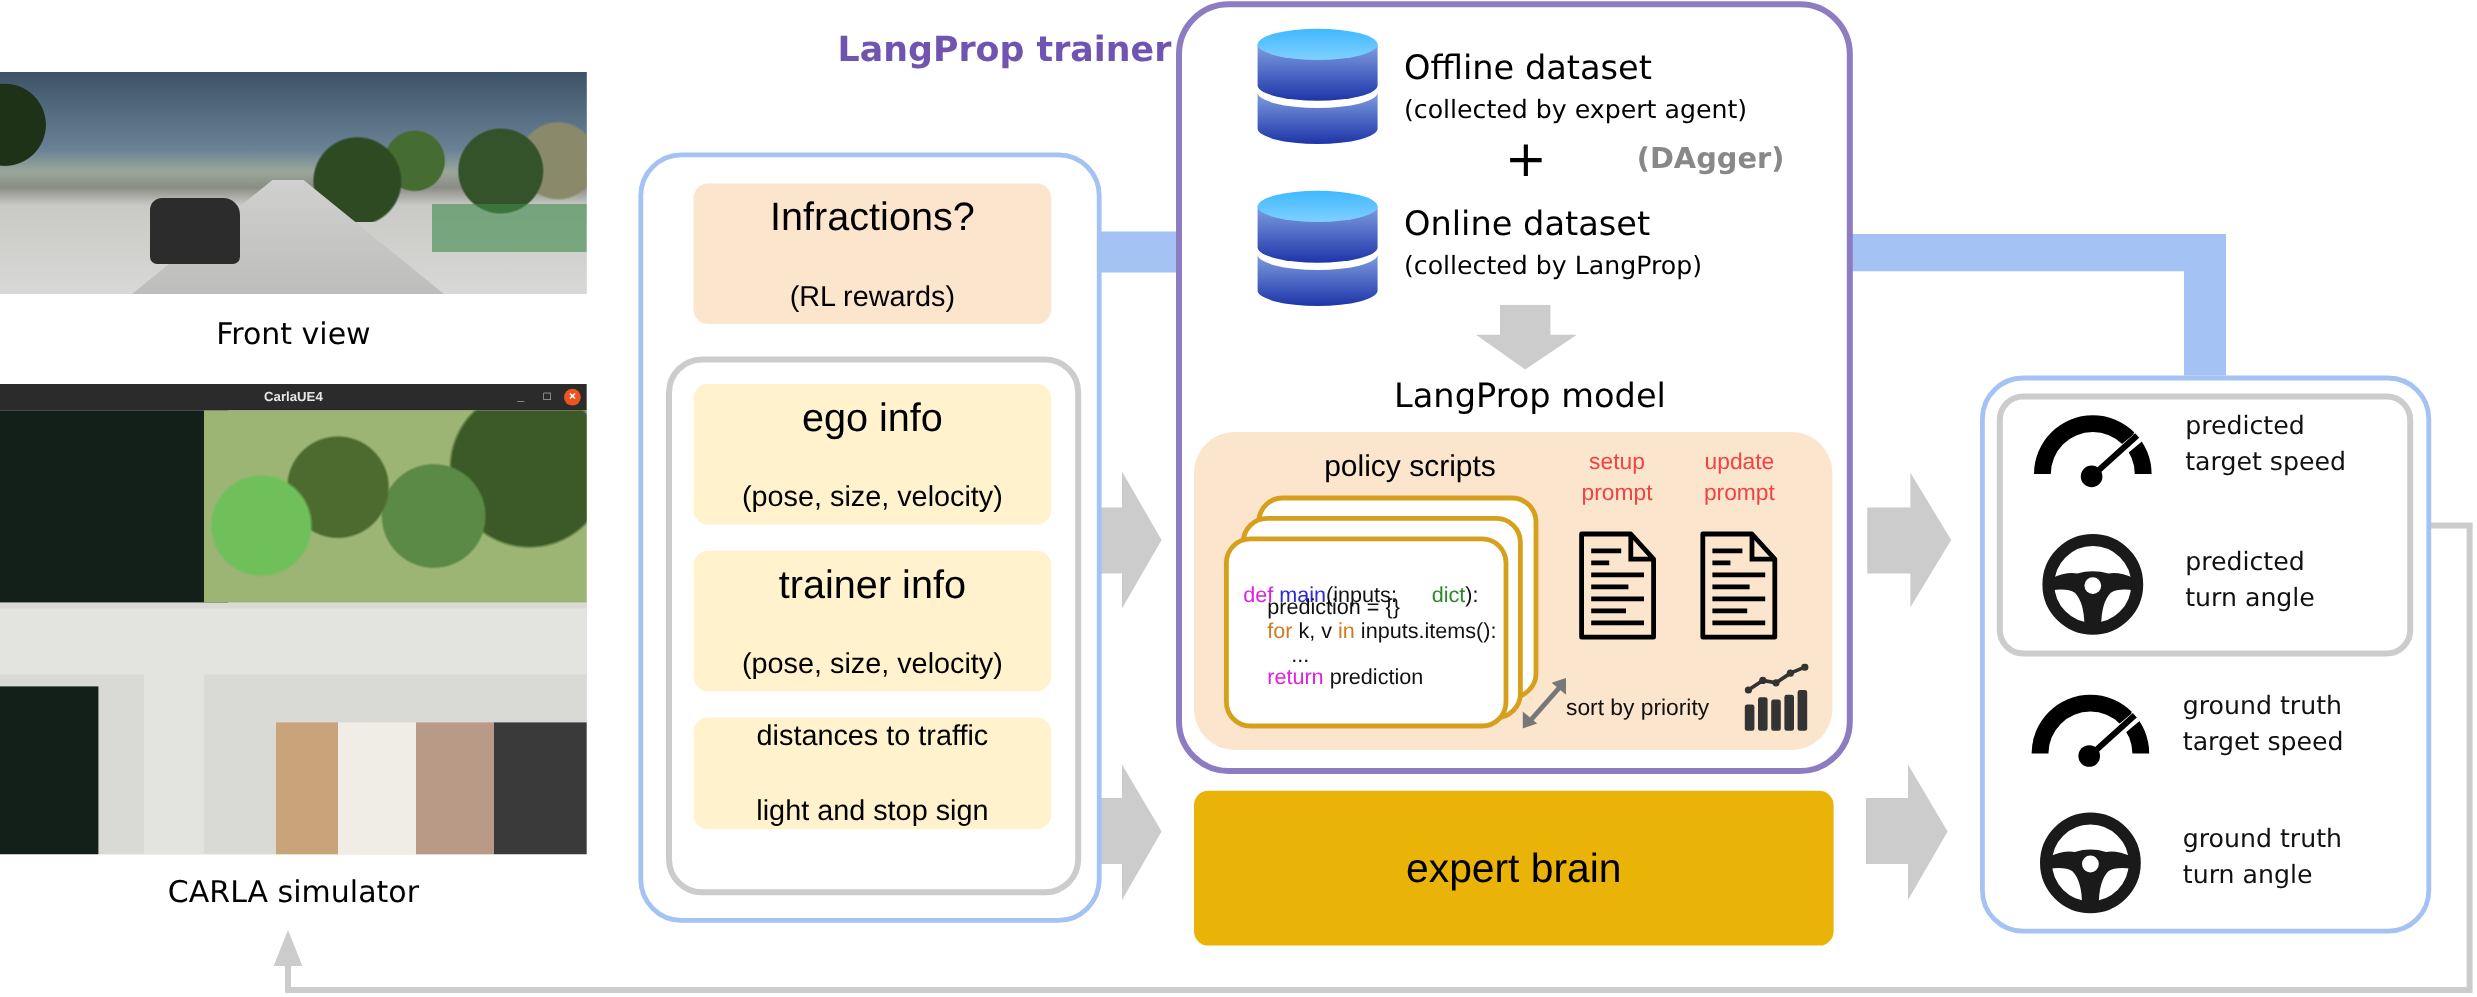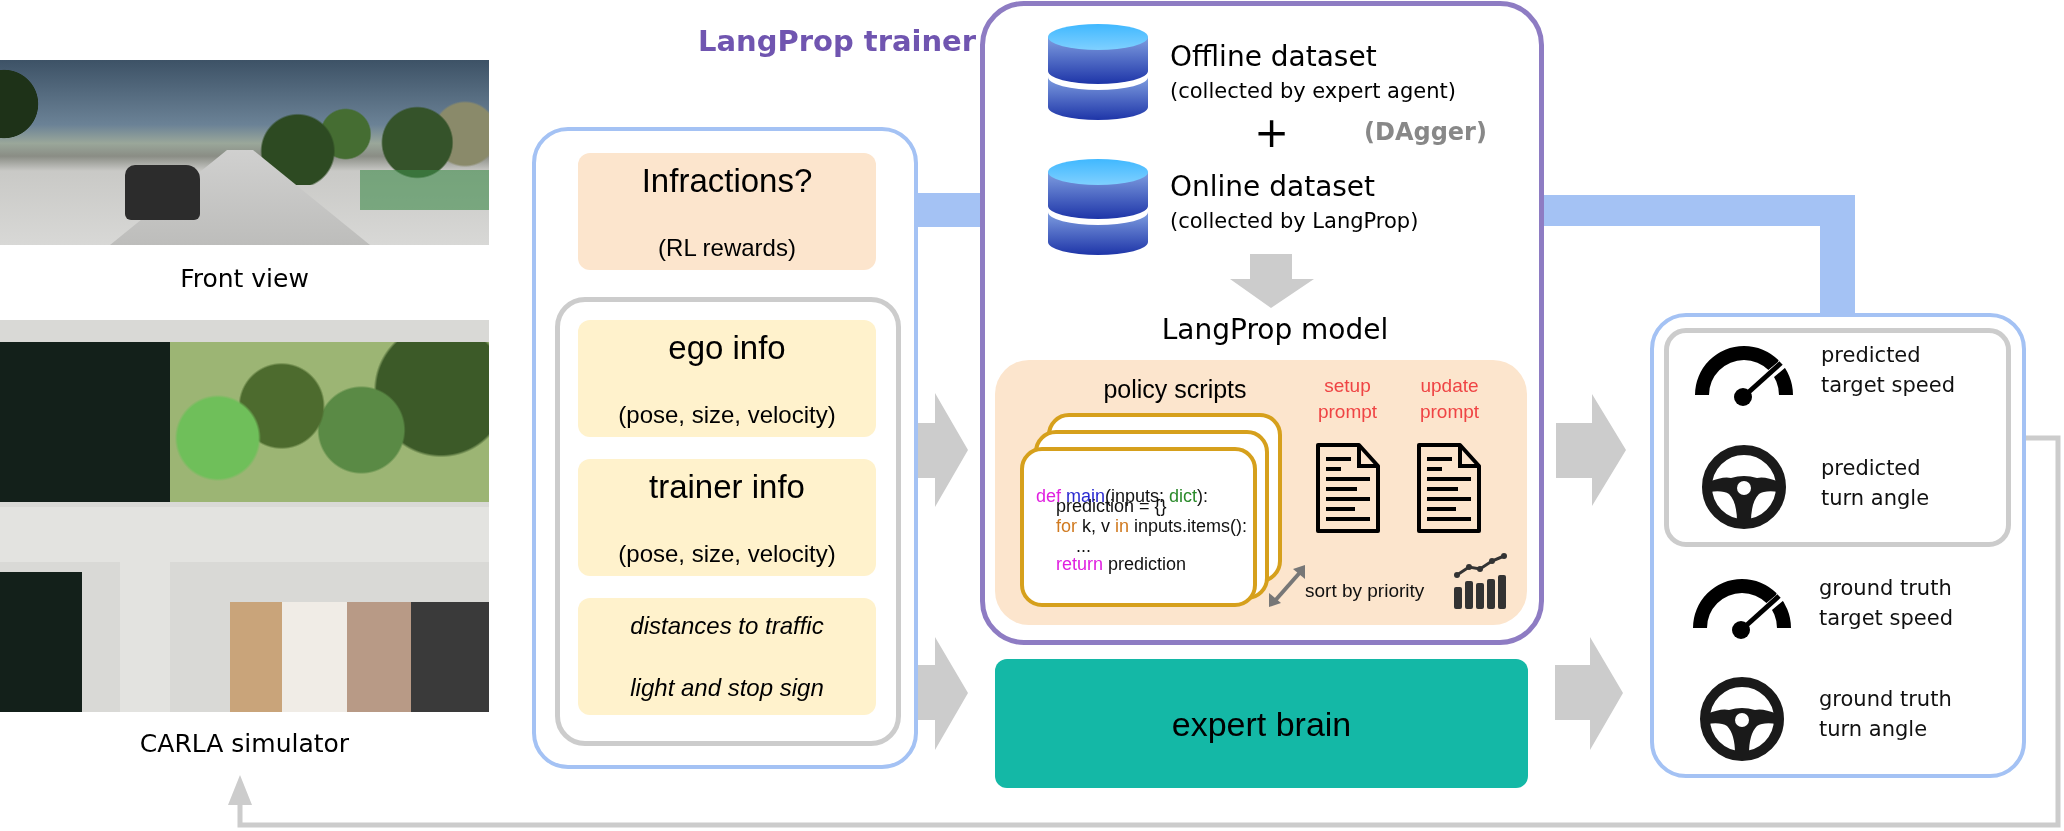--- a/index.html
+++ b/index.html
@@ -41,33 +41,33 @@
   .cw-buildings { position: absolute; left: 230px; top: 260px; width: 259px; height: 110px;
     background: linear-gradient(90deg, #c9a47a 0 20%, #f0ece6 20% 45%, #b89a86 45% 70%, #3a3a3a 70% 100%); }
   
   .panel-blue { border: 4px solid #a4c2f4; border-radius: 36px; background: #fff; box-sizing: border-box; }
   .panel-grey { border: 5px solid #cccccc; border-radius: 30px; background: #fff; box-sizing: border-box; }
   .panel-purple { border: 5px solid #8e7cc3; border-radius: 44px; background: #fff; box-sizing: border-box; }
   .box { border-radius: 12px; box-sizing: border-box; display: flex; flex-direction: column;
          align-items: center; justify-content: center; text-align: center; gap: 32px; }
   .box-orange { background: #fce5cd; }
   .box-yellow { background: #fff2cc; }
-  .box-green { background: #14b8a6; }
+  .box-green { background: #eab308; }
   .box .t1 { font-size: 33px; line-height: 40px; }
   .box .t2 { font-size: 24px; line-height: 30px; }
   .box .t3 { font-size: 24px; line-height: 30px; }
   .lp-title { font-family: "DejaVu Sans", sans-serif; font-weight: bold; color: #7055b0; font-size: 29px; }
   .ds-title { font-family: "DejaVu Sans", sans-serif; font-size: 28px; }
   .ds-sub { font-family: "DejaVu Sans", sans-serif; font-size: 21px; }
   .dagger { font-family: "DejaVu Sans", sans-serif; font-weight: bold; color: #888888; font-size: 24px; }
   .plus { font-size: 42px; font-family: "DejaVu Sans", sans-serif; }
   .model-title { font-family: "DejaVu Sans", sans-serif; font-size: 28px; }
   .code-card { border: 4px solid #d6a01c; border-radius: 22px; background: #fff; box-sizing: border-box; }
   .code { font-family: "Liberation Sans", sans-serif; font-size: 18px; line-height: 22px; color: #111; white-space: pre; }
-  .k-def { color: #e020e0; } .k-fn { color: #2a2ad0; } .k-type { color: #2a8a2a; } .k-for { color: #d07a20; }
+  .k-def { color: #e020e0; } .k-fn { color: #2a2ad0; } .k-type { color: #2a8a2a; margin-left: 24px; } .k-for { color: #d07a20; }
   .small-label { font-size: 19px; line-height: 26px; text-align: center; color: #ef4444; }
   .out-label { font-family: "DejaVu Sans", sans-serif; font-size: 21px; line-height: 30px; color: #111; }
 </style>
 </head>
 <body>
 
 <svg class="abs" style="left:0;top:0" width="2064" height="831">
 
   <polyline points="2010,438 2058,438 2058,825 240,825 240,800" fill="none" stroke="#cccccc" stroke-width="5"></polyline>
   <polygon points="228,805 252,805 240,775" fill="#cccccc"></polygon>
@@ -86,20 +86,26 @@
 <div class="abs front-view">
   <div class="fv-tree-left"></div>
   <div class="fv-trees"></div>
   <div class="fv-grass"></div>
   <div class="fv-road"></div>
   <div class="fv-car"></div>
 </div>
 <div class="abs cap" style="left:0;top:264px;width:489px;text-align:center;">Front view</div>
 
 <div class="abs carla-window">
+  <div class="cw-titlebar">
+    <span>CarlaUE4</span>
+    <span class="cw-btn" style="right:48px;">_</span>
+    <span class="cw-btn" style="right:26px;">□</span>
+    <span class="cw-btn cw-close" style="right:5px;">×</span>
+  </div>
   <div class="cw-view">
     <div class="cw-water"></div>
     <div class="cw-forest"></div>
     <div class="cw-road"></div>
     <div class="cw-side-road"></div>
     <div class="cw-water2"></div>
     <div class="cw-buildings"></div>
   </div>
 </div>
 <div class="abs cap" style="left:0;top:729px;width:489px;">CARLA simulator</div>
@@ -111,21 +117,21 @@
 </div>
 <div class="abs panel-grey" style="left:555px;top:297px;width:346px;height:449px;"></div>
 <div class="abs box box-yellow" style="left:578px;top:320px;width:298px;height:117px;">
   <div class="t1">ego info</div>
   <div class="t2">(pose, size, velocity)</div>
 </div>
 <div class="abs box box-yellow" style="left:578px;top:459px;width:298px;height:117px;">
   <div class="t1">trainer info</div>
   <div class="t2">(pose, size, velocity)</div>
 </div>
-<div class="abs box box-yellow" style="left:578px;top:598px;width:298px;height:117px;font-style:italic;">
+<div class="abs box box-yellow" style="left:578px;top:598px;width:298px;height:93px;">
   <div class="t3">distances to traffic</div>
   <div class="t3">light and stop sign</div>
 </div>
 
 <div class="abs lp-title" style="left:698px;top:24px;">LangProp trainer</div>
 <div class="abs panel-purple" style="left:980px;top:1px;width:564px;height:644px;"></div>
 
 <svg class="abs" style="left:1047px;top:23px" width="102" height="98" viewBox="0 0 102 98">
   <defs>
     <linearGradient id="dbTop" x1="0" y1="0" x2="0" y2="1">

